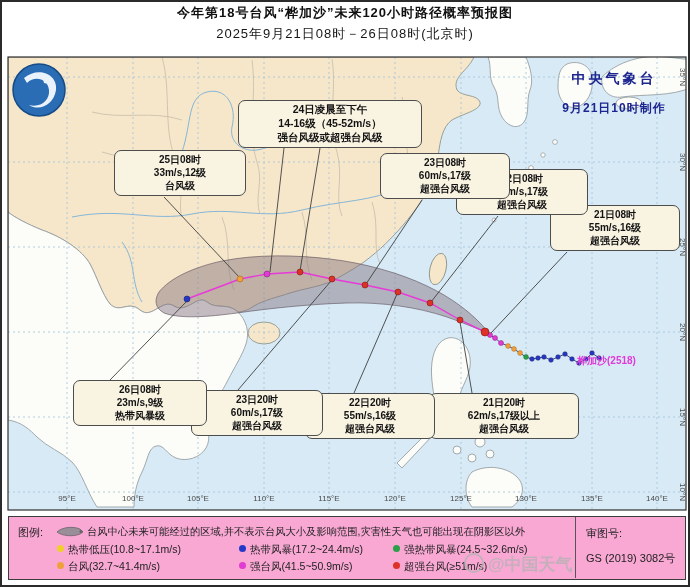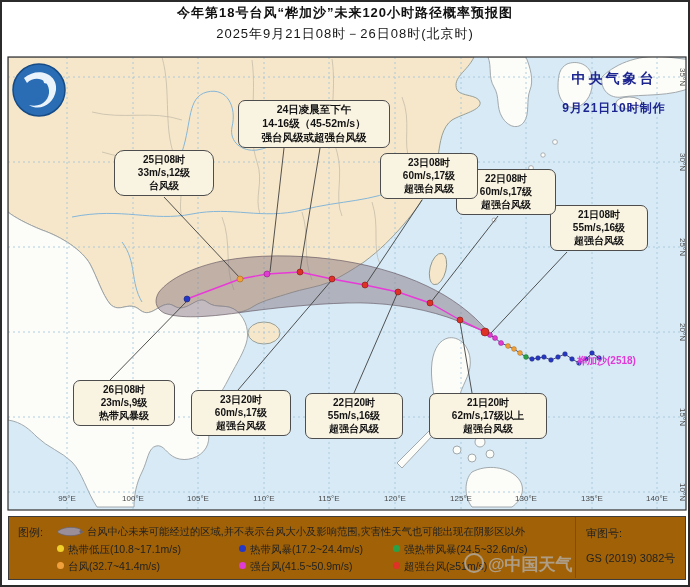--- a/index.html
+++ b/index.html
@@ -8,27 +8,27 @@
   
   #titleblock{position:absolute;left:0;top:2px;width:100%;text-align:center;z-index:3;}
   .title1{font-size:13px;font-weight:bold;color:#101010;letter-spacing:1px;}
   .title2{font-size:13px;font-weight:normal;color:#161616;margin-top:3px;letter-spacing:1px;}
   
   #agency{position:absolute;left:538px;top:68px;width:148px;text-align:center;z-index:3;color:#1d2590;}
   #agency .a1{font-size:14px;font-weight:bold;letter-spacing:3px;}
   #agency .a2{font-size:12px;font-weight:bold;margin-top:12px;letter-spacing:1px;}
   
   .fbox{position:absolute;background:#f9f3e2;border:1.5px solid #4d4d4d;border-radius:7px;
-        padding:2px 4px;text-align:center;font-weight:bold;font-size:10px;line-height:1.32;
+        padding:2px 20px;text-align:center;font-weight:bold;font-size:10px;line-height:1.32;
         color:#131313;z-index:2;white-space:nowrap;}
   
   #tylabel{position:absolute;left:575px;top:352px;font-size:10px;font-weight:bold;color:#e03ad8;z-index:2;white-space:nowrap;}
   
   #legend{position:absolute;left:6px;top:514px;width:678px;height:64px;border:1.5px solid #3c3c3c;
-          background:#a16207;box-sizing:border-box;z-index:2;}
+          background:#f9a8d4;box-sizing:border-box;z-index:2;}
   #legend .ltitle{position:absolute;left:9px;top:8px;font-size:11px;color:#222;}
   #legend .lcone{position:absolute;left:46px;top:7px;}
   #legend .lconetext{position:absolute;left:78px;top:8px;font-size:10.3px;color:#222;white-space:nowrap;}
   .legend-item{position:absolute;font-size:10.5px;color:#222;white-space:nowrap;}
   .legend-dot{display:inline-block;width:7px;height:7px;border-radius:50%;margin-right:4px;vertical-align:1px;}
   #reviewbox{position:absolute;left:566px;top:0;width:110px;height:61px;border-left:1px solid #555;}
   #reviewbox .r1{position:absolute;left:10px;top:9px;font-size:11px;color:#222;}
   #reviewbox .r2{position:absolute;left:10px;top:34px;font-size:11px;color:#222;white-space:nowrap;}
   
   #watermark{position:absolute;left:462px;top:551px;z-index:5;color:#b3b3b3;opacity:.75;
@@ -261,21 +261,21 @@
   <div class="fbox" style="left:189px;top:388px;width:90px;">
     <div>23日20时</div>
     <div>60m/s,17级</div>
     <div>超强台风级</div>
   </div>
   <div class="fbox" style="left:236px;top:98px;width:142px;font-size:10.5px;">
     <div>24日凌晨至下午</div>
     <div>14-16级（45-52m/s）</div>
     <div>强台风级或超强台风级</div>
   </div>
-  <div class="fbox" style="left:112px;top:148px;width:90px;border-radius:10px;">
+  <div class="fbox" style="left:112px;top:148px;width:90px;">
     <div>25日08时</div>
     <div>33m/s,12级</div>
     <div>台风级</div>
   </div>
   <div class="fbox" style="left:71px;top:378px;width:92px;">
     <div>26日08时</div>
     <div>23m/s,9级</div>
     <div>热带风暴级</div>
   </div>
 

